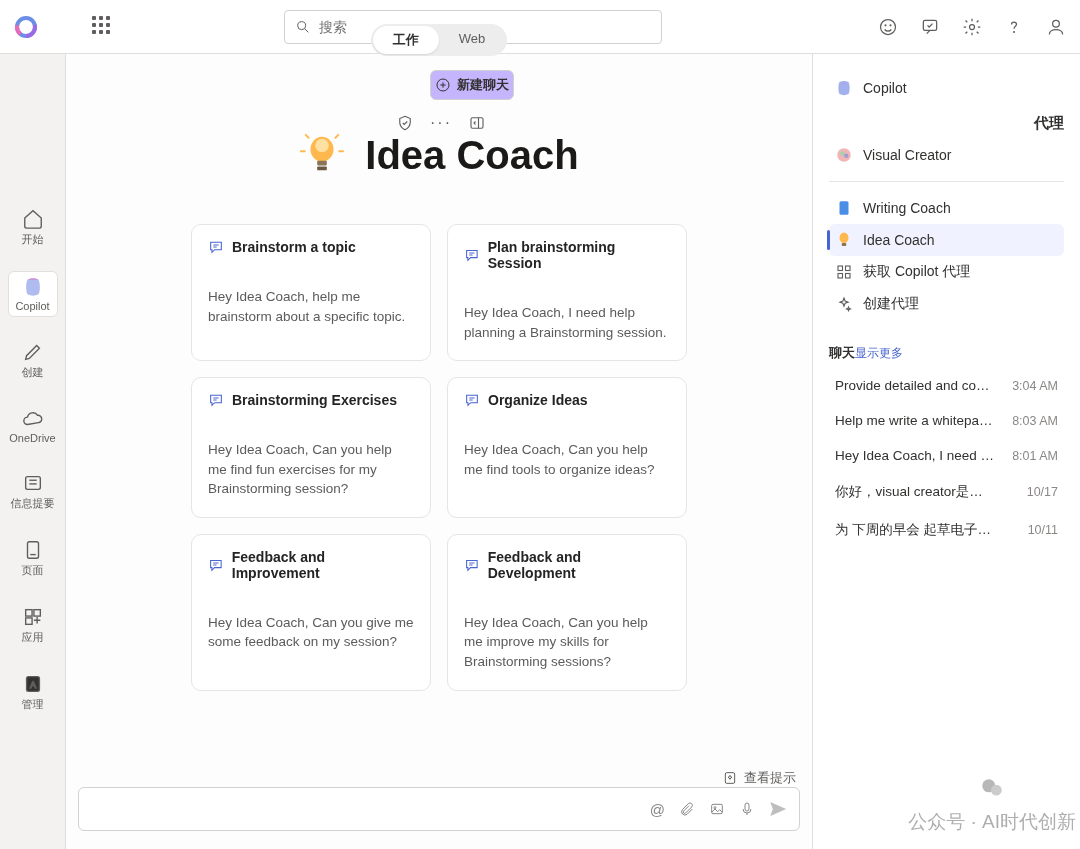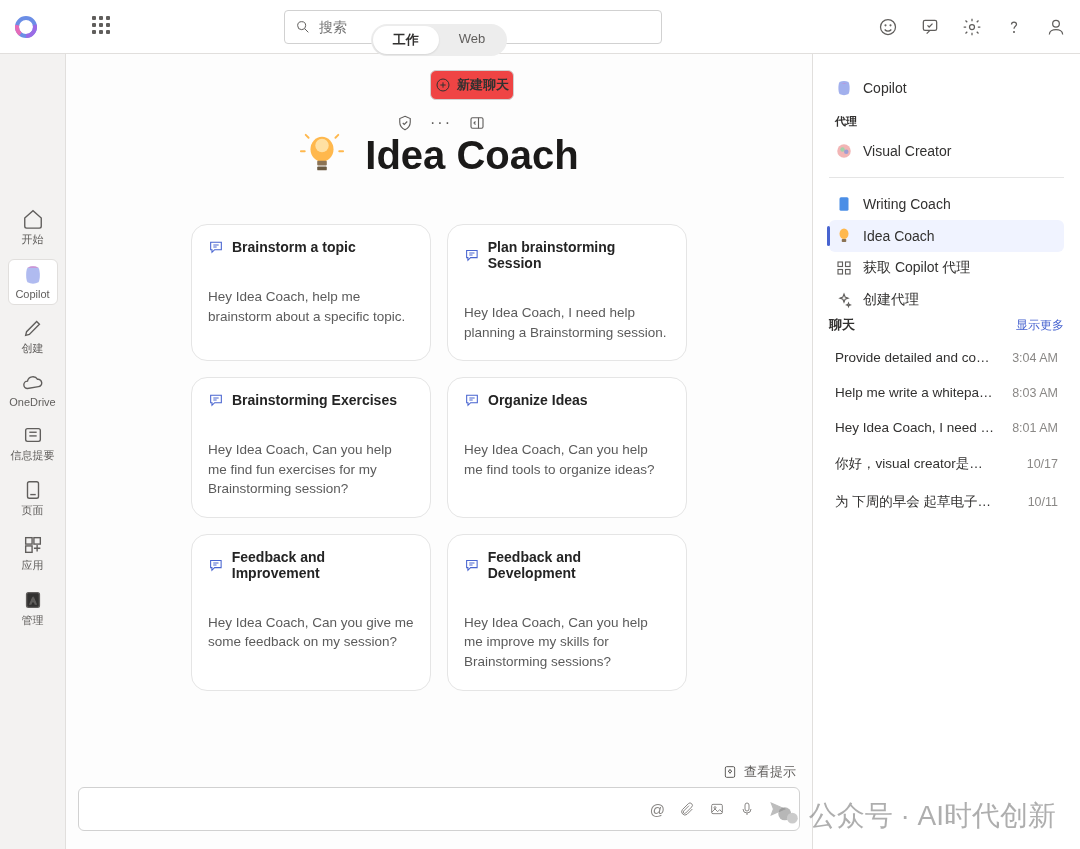--- a/index.html
+++ b/index.html
@@ -10,71 +10,71 @@
   .logo { width: 24px; height: 24px; margin-right: 54px; }
   .waffle { width: 22px; height: 22px; display: grid; grid-template-columns: repeat(3,4px); grid-template-rows: repeat(3,4px); gap: 3px; margin-right: 170px; cursor:pointer;}
   .waffle span { background:#605e5c; border-radius:1px; }
   .search-wrap { width: 378px; height: 34px; border:1px solid #d1d1d1; border-radius:4px; display:flex; align-items:center; padding:0 10px; background:#fff; }
   .search-wrap input { border:none; outline:none; flex:1; font-size:14px; color:#605e5c; background:transparent; }
   .search-icon { width:16px; height:16px; stroke:#605e5c; fill:none; stroke-width:1.5; margin-right:8px; }
   .top-actions { margin-left:auto; display:flex; gap:22px; align-items:center; }
   .top-icon { width:20px; height:20px; stroke:#605e5c; fill:none; stroke-width:1.5; cursor:pointer; }
   
   
-  .rail { position:absolute; left:0; top:54px; bottom:0; width:66px; background:#f3f2f1; border-right:1px solid #e1dfdd; display:flex; flex-direction:column; align-items:center; padding-top:150px; gap:8px; }
+  .rail { position:absolute; left:0; top:54px; bottom:0; width:66px; background:#f3f2f1; border-right:1px solid #e1dfdd; display:flex; flex-direction:column; align-items:center; padding-top:150px; gap:20px; }
   .rail-item { display:flex; flex-direction:column; align-items:center; font-size:11px; color:#605e5c; cursor:pointer; width:50px; padding:4px 0; border-radius:6px; }
   .rail-item.active { background:#fff; border:1px solid #e1dfdd; }
   .rail-icon { width:22px; height:22px; stroke:#605e5c; fill:none; stroke-width:1.5; margin-bottom:2px; }
   .rail-item.active .rail-icon { stroke:none; }
   
   
   .main { position:absolute; left:66px; top:54px; right:268px; bottom:0; background:#fdfdfd; display:flex; flex-direction:column; }
   .toolbar { height:48px; display:flex; align-items:center; justify-content:center; gap:14px; padding:0 20px; position:relative;flex-direction:column;}
   .segmented { display:flex; background:#ededed; border-radius:16px; padding:2px; }
   .seg { padding:5px 20px; font-size:13px; border-radius:14px; cursor:pointer; color:#605e5c; }
   .seg.active { background:#fff; color:#323130; font-weight:600; box-shadow:0 1px 2px rgba(0,0,0,.1); }
-  .pill-btn { display:flex; align-items:center; gap:6px; border:1px solid #d1d1d1; border-radius:6px; padding:5px 4px; font-size:13px; font-weight:600; cursor:pointer; background:#ef4444; margin-left:66px;}
+  .pill-btn { display:flex; align-items:center; gap:6px; border:1px solid #d1d1d1; border-radius:6px; padding:5px 4px; font-size:13px; font-weight:600; cursor:pointer; background:#c4b5fd; margin-left:66px;}
   .plus-circle { width:16px; height:16px; stroke:#323130; fill:none; stroke-width:1.5; }
   .toolbar-right { display:flex; gap:16px; align-items:center; margin-left:4px;}
   .tb-icon { width:18px; height:18px; stroke:#605e5c; fill:none; stroke-width:1.5; cursor:pointer; }
   .dots { font-size:16px; color:#605e5c; cursor:pointer; letter-spacing:2px; }
   
   .hero { display:flex; align-items:center; justify-content:center; gap:20px; margin:30px 0 46px; }
   .hero-title { font-size:40px; font-weight:600; color:#1b1a19; }
   .bulb { width:46px; height:46px; }
   
   .cards { display:grid; grid-template-columns: 240px 240px; gap:16px; justify-content:center; }
-  .card { border:1px solid #e5e5e5; border-radius:16px; background:#fff; padding:14px 16px 18px; cursor:pointer; }
+  .card { border:1px solid #e5e5e5; border-radius:10px; background:#fff; padding:14px 16px 18px; cursor:pointer; }
   .card-head { display:flex; align-items:center; gap:8px; font-weight:600; font-size:14px; margin-bottom:10px; color:#242424;}
   .chat-icon { width:16px; height:16px; stroke:#4864d0; fill:none; stroke-width:1.6; }
   .card-body { font-size:13.5px; color:#5b5b5b; line-height:1.45;margin-top:32px; }
   
   .footer { margin-top:auto; padding:10px 12px 18px; }
-  .hint { display:flex; align-items:center; justify-content:flex-end; gap:6px; font-size:13px; color:#605e5c; margin-bottom:6px; padding-right:4px;}
+  .hint { display:flex; align-items:center; justify-content:flex-end; gap:6px; font-size:13px; color:#605e5c; padding-right:4px;}
   .hint-icon { width:16px; height:16px; stroke:#605e5c; fill:none; stroke-width:1.5; }
   .compose { height:44px; border:1px solid #d1d1d1; border-radius:6px; display:flex; align-items:center; padding:0 12px; background:#fff; }
   .compose .right { margin-left:auto; display:flex; gap:14px; align-items:center; color:#8a8886; }
   .compose-icon { width:16px; height:16px; stroke:#8a8886; fill:none; stroke-width:1.5; }
   .compose .send { width:18px; height:18px; stroke:#bdbdbd; fill:#bdbdbd; }
   
   
   .right-panel { position:absolute; right:0; top:54px; bottom:0; width:268px; border-left:1px solid #e1dfdd; background:#fff; padding:18px 16px; font-size:14px; }
   .rp-item { display:flex; align-items:center; gap:10px; padding:7px 6px; border-radius:6px; cursor:pointer; font-size:14px; }
   .rp-item.sel { background:#f0f3ff; position:relative; }
   .rp-item.sel::before { content:""; position:absolute; left:-2px; top:6px; bottom:6px; width:3px; background:#4864d0; border-radius:2px; }
   .rp-icon { width:18px; height:18px; }
   .rp-more { color:#4864d0; font-size:12px; }
-  .rp-head { display:flex; justify-content:space-between; align-items:center; margin-bottom:6px; }
+  .rp-head { display:flex; align-items:center; margin-top:24px; margin-bottom:6px; }
   .chat-row { display:flex; justify-content:space-between; align-items:center; padding:10px 6px; font-size:13.5px; cursor:pointer; }
   .chat-title { color:#323130; max-width:160px; white-space:nowrap; overflow:hidden; text-overflow:ellipsis; }
   .chat-time { color:#8a8886; font-size:12.5px; }
   .sep { height:1px; background:#e5e5e5; margin:10px 0; }
-  .agent-label { font-size:11px; font-weight:600; margin:10px 0 6px 6px; }
-  
-  .watermark { position:absolute; right:24px; bottom:14px; font-size:28px; color:rgba(120,120,120,0.6); font-weight:500; display:flex; align-items:center; gap:8px; pointer-events:none;}
+  .agent-label { font-size:15px; font-weight:600; margin:10px 0 6px 6px;text-align:right; }
+  
+  .watermark { position:absolute; right:4px; bottom:14px; font-size:19px; color:rgba(120,120,120,0.6); font-weight:500; display:flex; align-items:center; gap:8px; pointer-events:none;flex-direction:column;}
   .wm-icon { width:26px; height:26px; opacity:.6; }
 </style>
 </head>
 <body>
 
 <div class="topbar">
   <svg class="logo" viewBox="0 0 24 24">
     <circle cx="12" cy="12" r="9" fill="none" stroke="#6b8ee6" stroke-width="4"></circle>
     <circle cx="12" cy="12" r="9" fill="none" stroke="#9b6be6" stroke-width="4" stroke-dasharray="14 40"></circle>
     <circle cx="12" cy="12" r="9" fill="none" stroke="#e66bb8" stroke-width="4" stroke-dasharray="10 50" stroke-dashoffset="-20"></circle>

